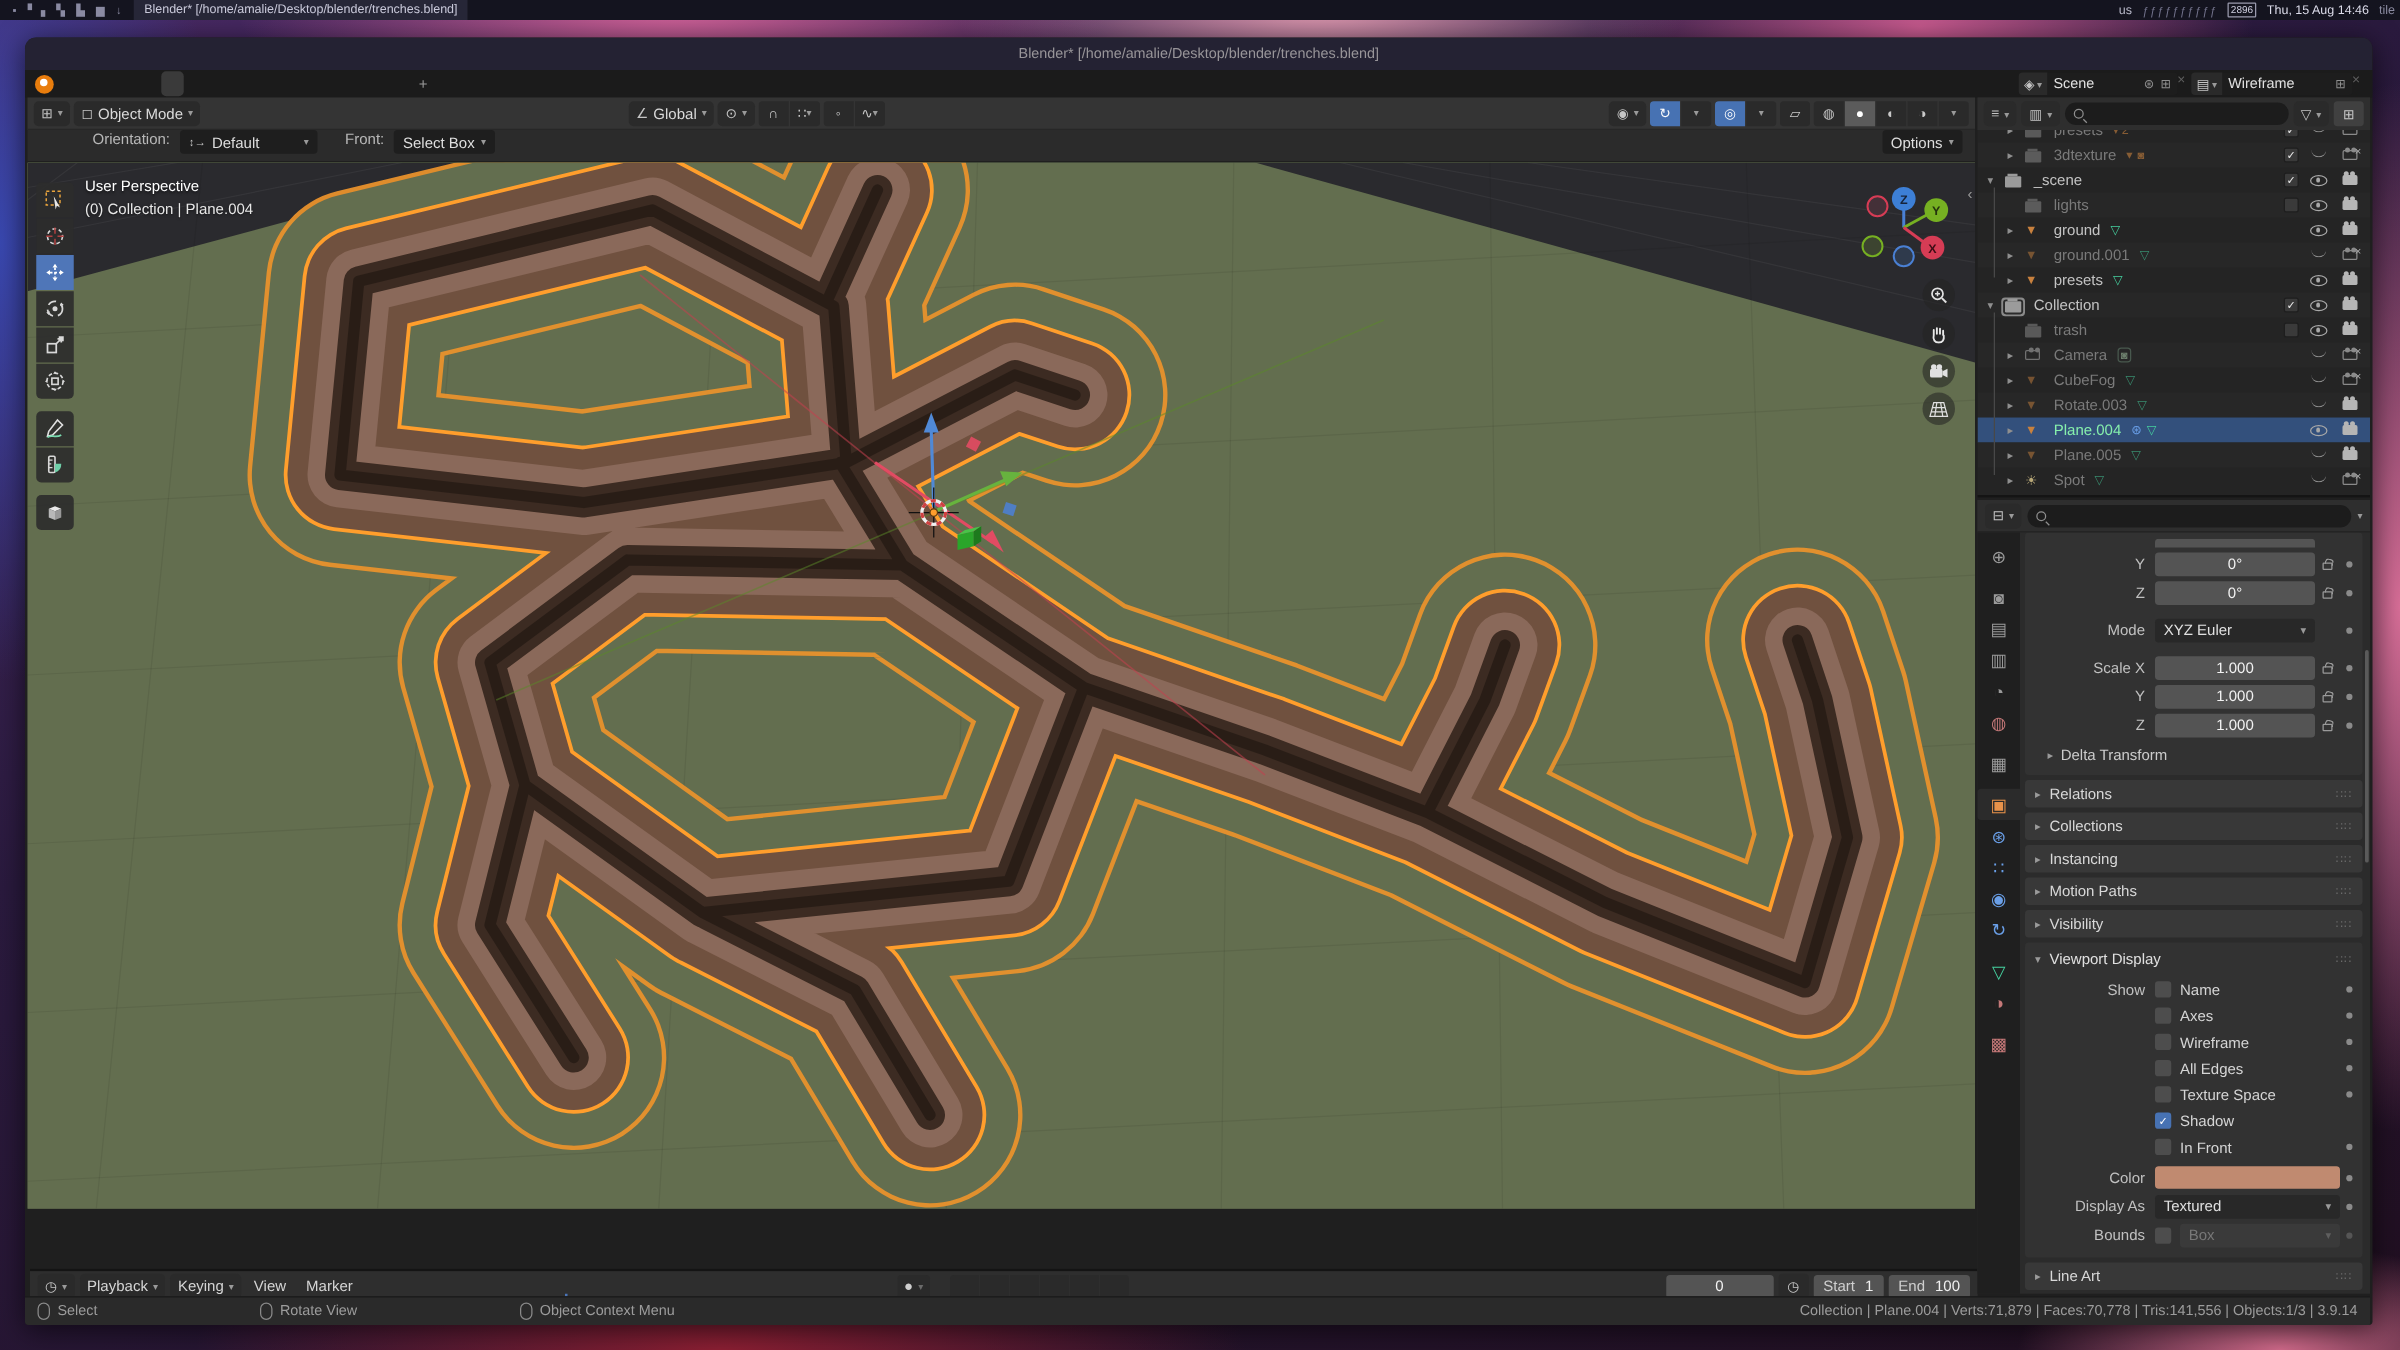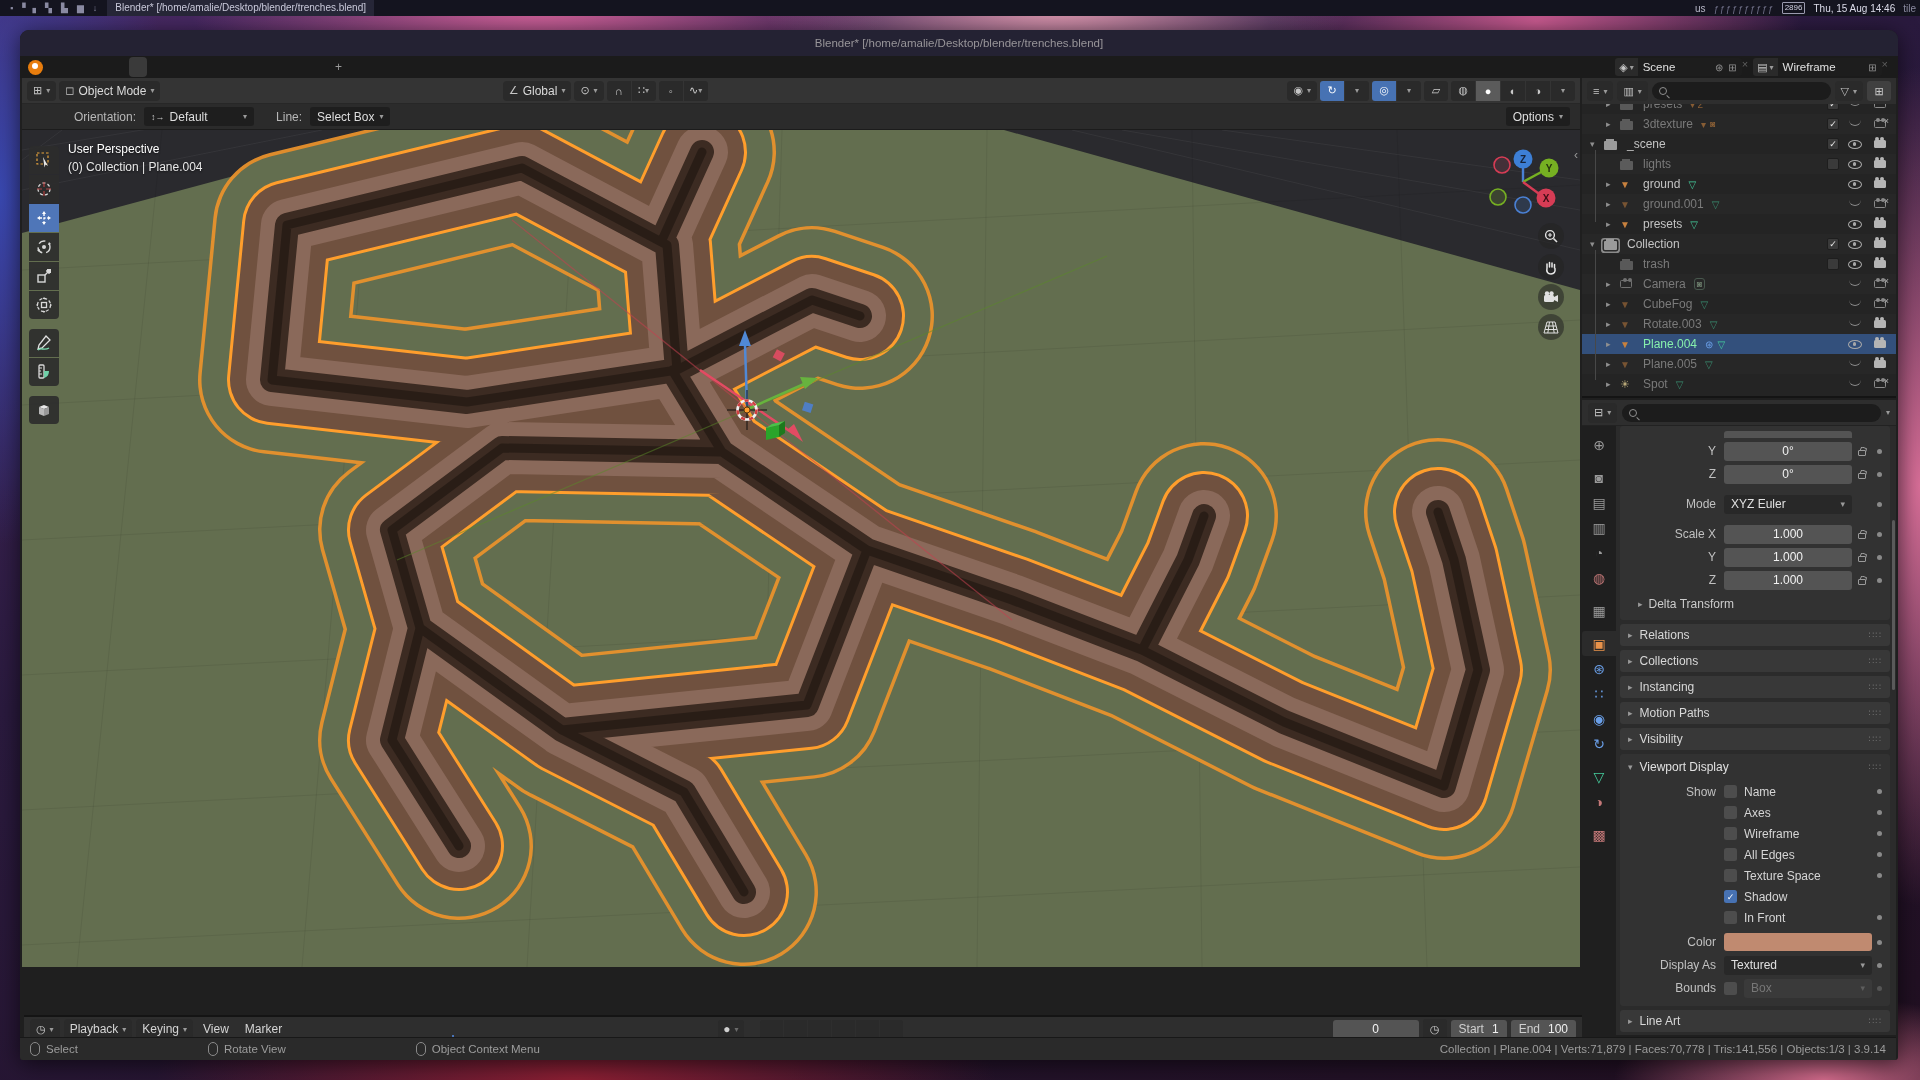--- a/index.html
+++ b/index.html
@@ -51,21 +51,21 @@
   .hmenu{padding:0 6px;}
   .sp{flex:1;}
   .iconbtn{width:24px;height:20px;background:#2a2a2a;border-radius:3px;display:flex;align-items:center;justify-content:center;color:#c9c9c9;font-size:11px;}
   .iconbtn.on{background:#4772b3;color:#fff;}
   .seg{display:flex;gap:1px;}
   .seg .iconbtn{border-radius:0;}
   .seg .iconbtn:first-child{border-radius:3px 0 0 3px;}
   .seg .iconbtn:last-child{border-radius:0 3px 3px 0;}
   .seg .iconbtn.sel{background:#5b5b5b;color:#fff;}
   
-  .toolset{height:26px;background:#2b2b2b;display:flex;align-items:center;gap:8px;padding:0 10px;font-size:12px;color:#b8b8b8;border-bottom:1px solid #1c1c1c;}
+  .toolset{height:26px;background:#2b2b2b;display:flex;gap:8px;padding:0 10px;font-size:12px;color:#b8b8b8;border-bottom:1px solid #1c1c1c;}
   .tsfield{background:#1e1e1e;height:19px;border-radius:3px;display:flex;align-items:center;gap:5px;padding:0 7px;color:#dedede;}
   
   .canvas{position:absolute;left:0;top:52px;width:1558px;height:837px;background:#636e4f;overflow:hidden;}
   .vptext{position:absolute;left:46px;top:10px;font-size:12px;color:#fff;text-shadow:0 1px 2px rgba(0,0,0,.55);line-height:18px;}
   .vptext .l2{color:#e8e8e8;}
   .collapser{position:absolute;right:2px;top:18px;color:#999;font-size:12px;}
   
   .tbar{position:absolute;left:7px;top:16px;display:flex;flex-direction:column;gap:1px;width:30px;}
   .tbtn{width:30px;height:28px;background:rgba(44,44,44,.92);display:flex;align-items:center;justify-content:center;}
   .tbtn:first-child{border-radius:4px 4px 0 0;}
@@ -371,21 +371,21 @@
       </div>
     </div>
 
     <div class="toolset">
       <span style="margin-left:42px">Orientation:</span>
       <div class="tsfield" style="width:110px">
         <span class="hicon" style="font-size:9px">↕→</span>
         <span>Default</span>
         <span class="chev" style="margin-left:auto">▾</span>
       </div>
-      <span style="margin-left:14px">Line:</span>
+      <span style="margin-left:14px">Front:</span>
       <div class="tsfield">
         <span>Select Box</span>
         <span class="chev">▾</span>
       </div>
       <div class="sp"></div>
       <div class="tsfield">
         <span>Options</span>
         <span class="chev">▾</span>
       </div>
     </div>

